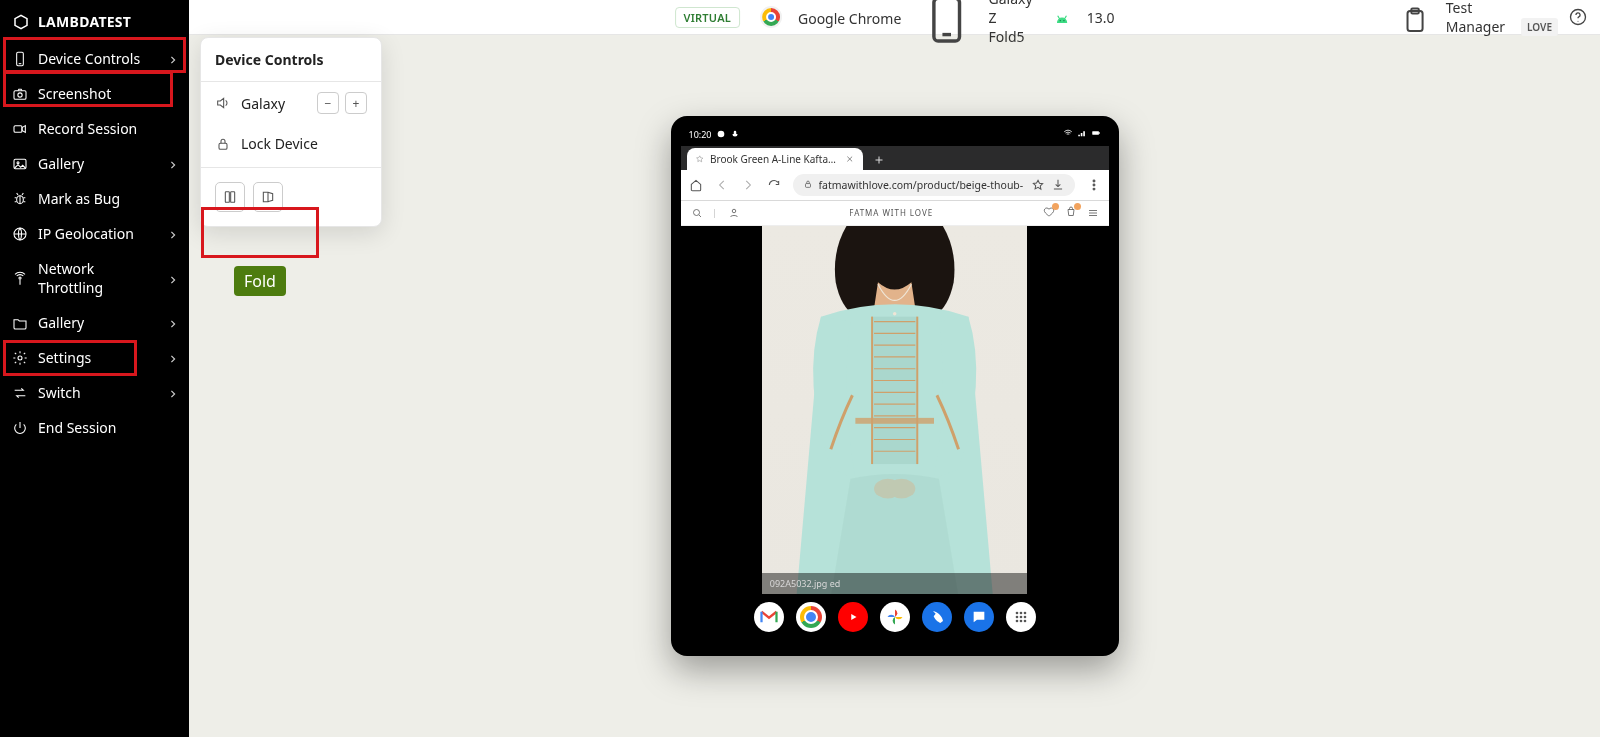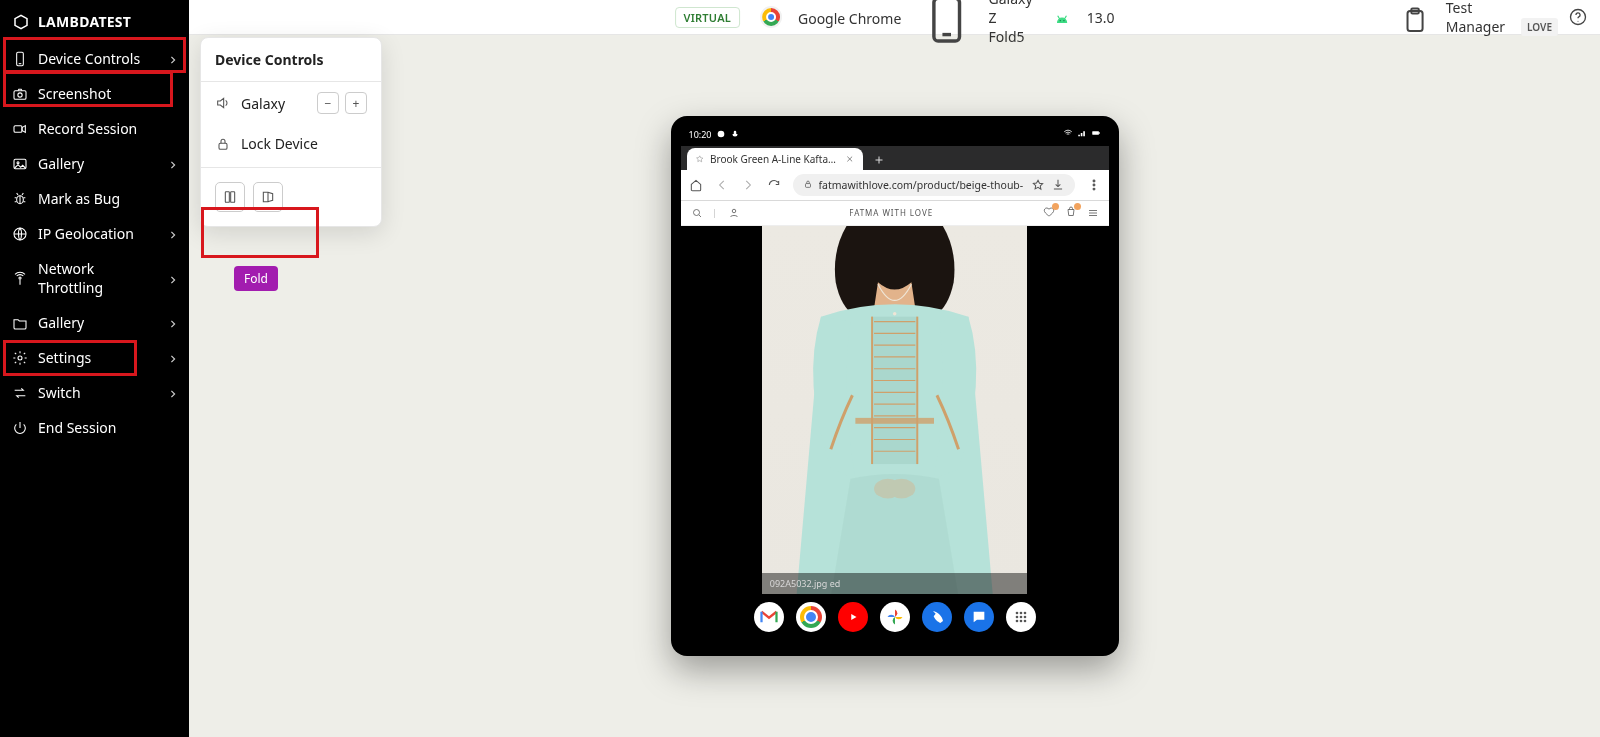--- a/index.html
+++ b/index.html
@@ -93,22 +93,22 @@
   .panel-row svg{width:16px;height:16px;}
   .panel-icon{stroke:#555;fill:none;stroke-width:1.6;}
   .vol-btns{margin-left:auto;display:flex;gap:6px;}
   .sqbtn{width:20px;height:20px;border:1px solid #ccc;border-radius:4px;display:flex;align-items:center;justify-content:center;font-size:12px;color:#555;cursor:pointer;background:#fff;}
   .panel-divider{height:1px;background:var(--panel-border);margin:4px 0;}
   .panel-bottom{display:flex;gap:8px;padding:10px 14px 14px 14px;}
   .ori-btn{width:28px;height:28px;border:1px solid #ccc;border-radius:5px;display:flex;align-items:center;justify-content:center;background:#fff;cursor:pointer;}
   .ori-btn svg{width:16px;height:16px;}
   .tooltip{
     position:absolute;left:234px;top:266px;
-    background:#a21caf;color:#fff;border-radius:4px;
-    padding:4px 10px;font-size:12px;white-space:nowrap;
+    background:#4d7c0f;color:#fff;border-radius:4px;
+    padding:4px 10px;font-size:16px;white-space:nowrap;
   }
 
   
   .stage{
     position:absolute;left:189px;right:0;top:34px;bottom:0;
   }
   .device{
     position:absolute;left:50%;top:50%;transform:translate(-50%,-50%);
     width:448px;height:540px;
     background:var(--device-frame);

